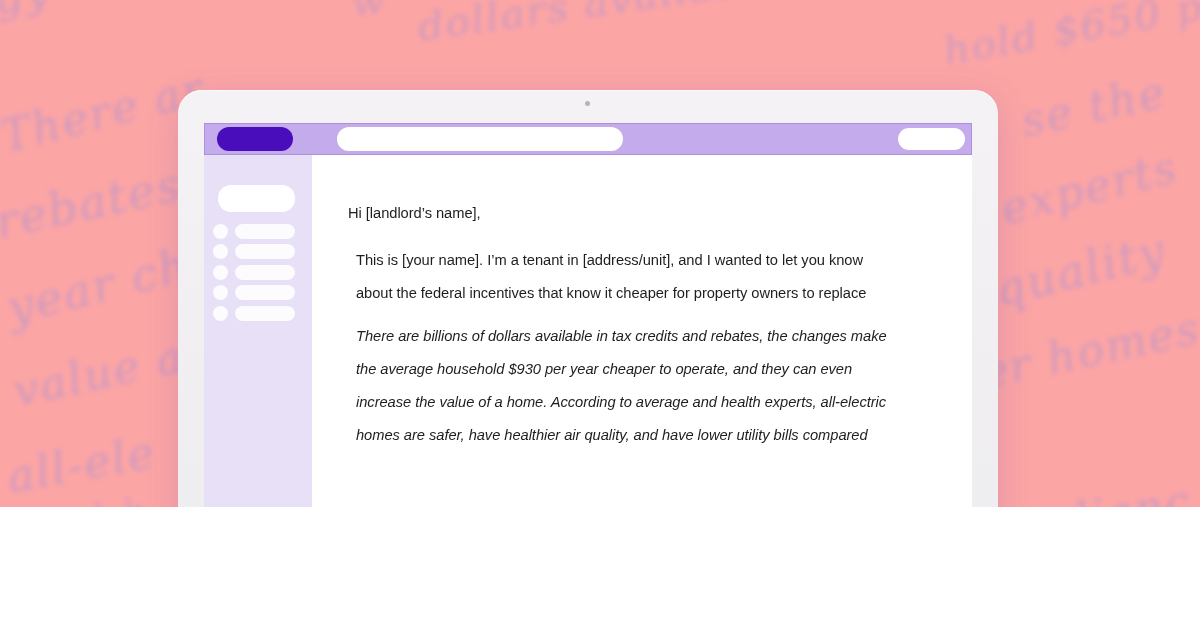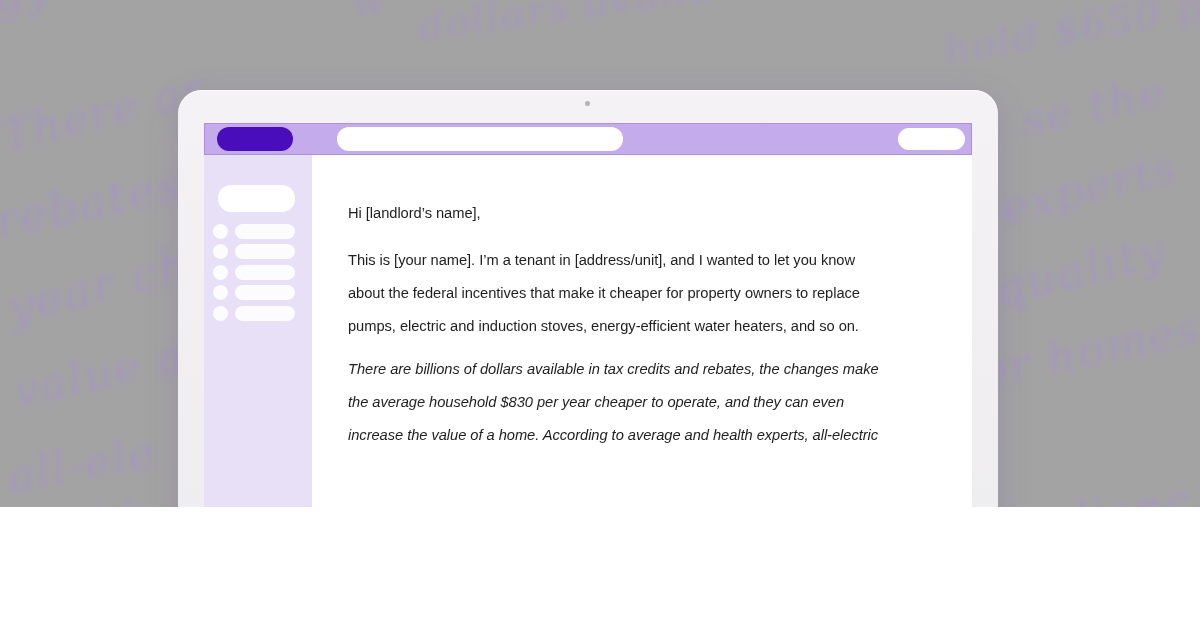--- a/index.html
+++ b/index.html
@@ -1,18 +1,18 @@
 <!DOCTYPE html>
 <html><head>
 <meta charset="utf-8">
 <style>
   html,body{margin:0;padding:0;}
   .scene{
     position:relative;width:1200px;height:507px;overflow:hidden;
-    background:#a3a3a3;
+    background:#fca5a5;
     font-family:"Liberation Sans",sans-serif;
   }
 
   
   .bg-word{
     position:absolute;z-index:1;white-space:nowrap;
     font-family:"DejaVu Serif",serif;font-style:italic;
     color:#a68ed4;opacity:.5;filter:blur(2.5px);
     letter-spacing:2px;transform-origin:left center;pointer-events:none;
   }
@@ -70,21 +70,21 @@
   .nav-row .dot{width:15px;height:15px;border-radius:50%;background:rgba(255,255,255,.85);}
   .nav-row .bar{margin-left:7px;width:60px;height:15px;border-radius:8px;background:rgba(255,255,255,.85);}
   .nr1{top:69px;} .nr2{top:89px;} .nr3{top:110px;} .nr4{top:130px;} .nr5{top:151px;}
 
   .content{
     flex:1;background:#ffffff;overflow:hidden;
     padding:42px 26px 0 36px;
     color:#1e1e1e;font-size:14.7px;letter-spacing:-0.05px;line-height:33px;
   }
   .letter-line{height:33px;white-space:nowrap;}
-  .para{margin:0;padding:0;}
+  .para{margin:8px;padding:0;}
   .para-gap-lg{margin-top:14px;}
   .para-gap{margin-top:10px;font-style:italic;}
 
   
   .laptop-base{
     position:absolute;left:85px;top:608px;width:1010px;height:13px;
     background:linear-gradient(180deg,#f8f7f9,#efedf0);
     border-radius:3px 3px 9px 9px;
     box-shadow:0 1px 3px rgba(90,70,130,.18);
   }
@@ -158,28 +158,28 @@
               <span class="dot"></span>
               <span class="bar"></span>
             </div>
           </div>
 
           <div class="content">
             <div class="letter-line">Hi [landlord’s name],</div>
 
             <div class="para para-gap-lg">
               <div class="letter-line">This is [your name]. I’m a tenant in [address/unit], and I wanted to let you know</div>
-              <div class="letter-line">about the federal incentives that make it cheaper for property owners to replace</div>
-              <div class="letter-line">pumps, electric and induction stoves, energy-efficient water heaters, and so on.</div>
+              <div class="letter-line">about the federal incentives that know it cheaper for property owners to replace</div>
             </div>
 
             <div class="para para-gap">
               <div class="letter-line">There are billions of dollars available in tax credits and rebates, the changes make</div>
-              <div class="letter-line">the average household $830 per year cheaper to operate, and they can even</div>
+              <div class="letter-line">the average household $930 per year cheaper to operate, and they can even</div>
               <div class="letter-line">increase the value of a home. According to average and health experts, all-electric</div>
+              <div class="letter-line">homes are safer, have healthier air quality, and have lower utility bills compared</div>
             </div>
           </div>
 
         </div>
       </div>
     </div>
 
     <div class="laptop-base">
       <div class="base-notch"></div>
     </div>

